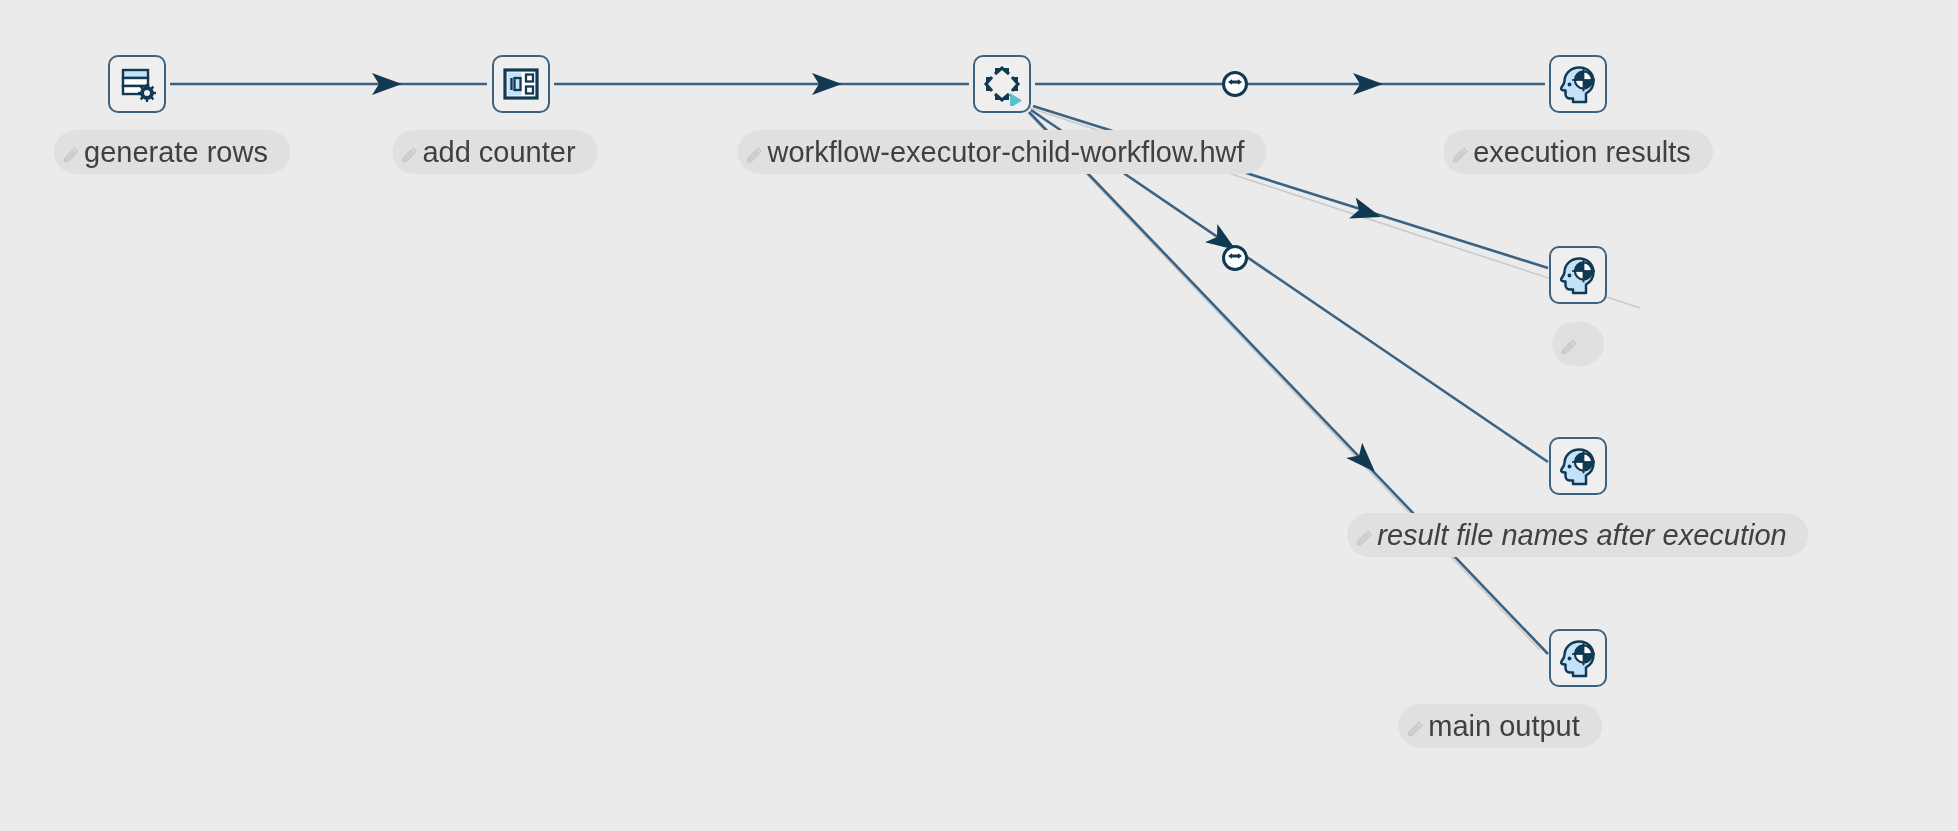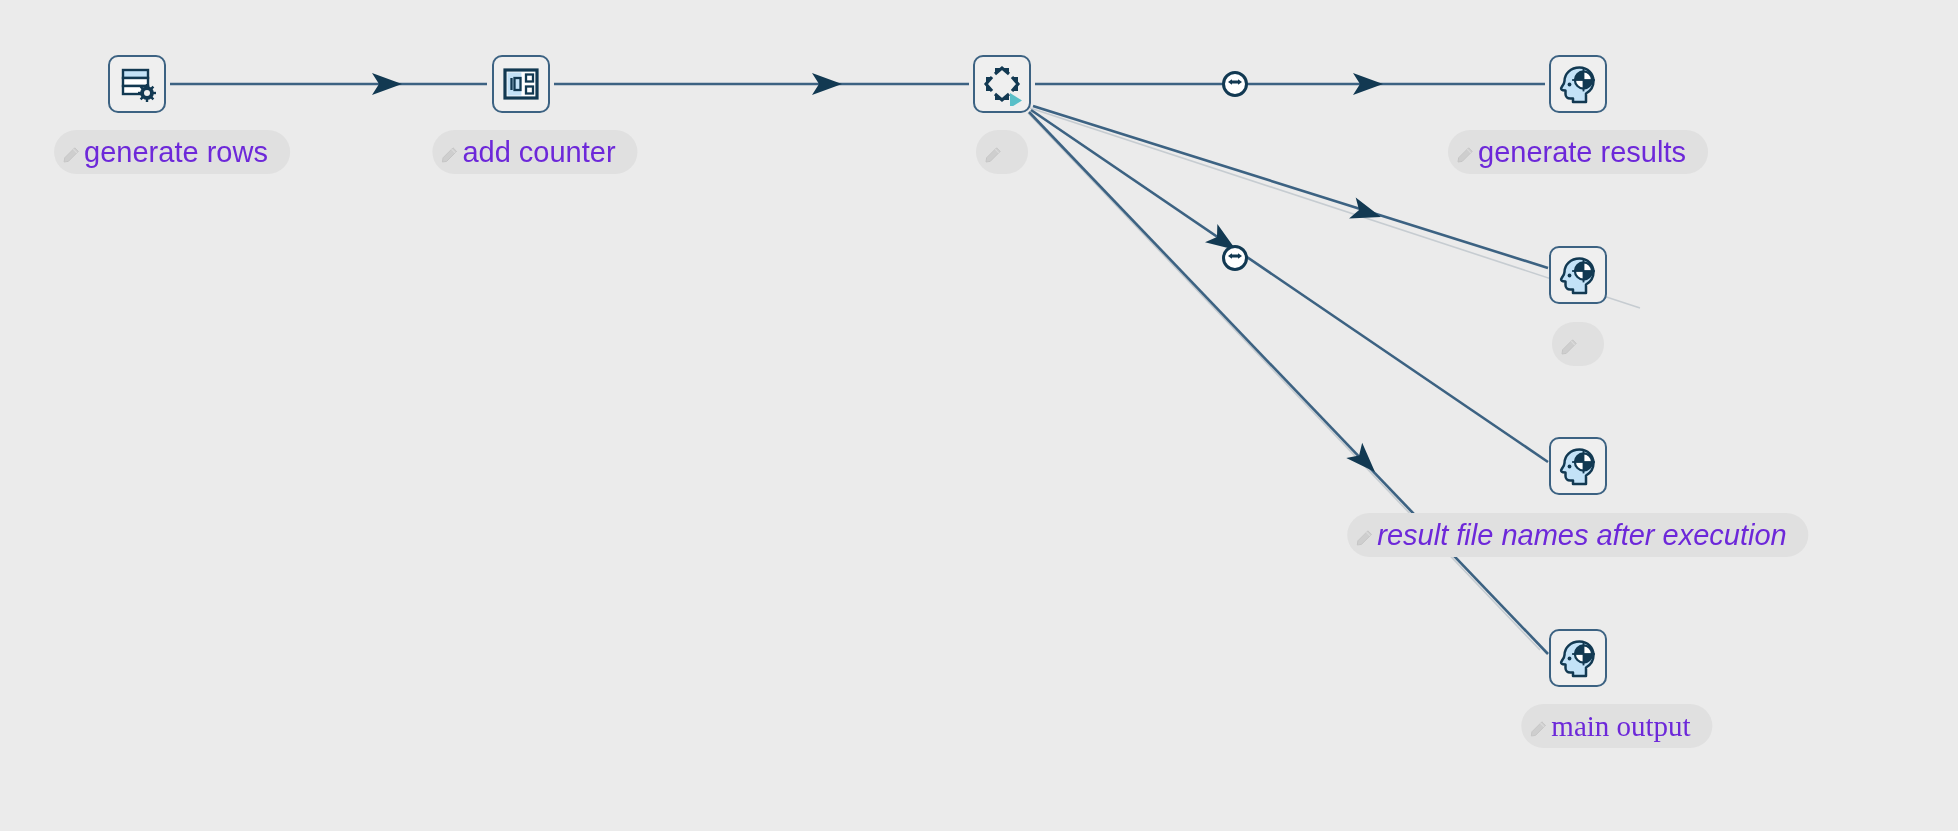--- a/index.html
+++ b/index.html
@@ -40,21 +40,21 @@
   }
   .node svg { display: block; }
   .label-pill {
     position: absolute;
     height: 44px;
     line-height: 44px;
     background: #e0e0e0;
     border-radius: 22px;
     padding: 0 22px 0 30px;
     font-size: 29px;
-    color: #6d28d9;
+    color: #404040;
     white-space: nowrap;
     box-sizing: border-box;
     transform: translateX(-50%);
   }
   .label-pill .pencil {
     position: absolute;
     left: 7px;
     top: 3px;
     width: 20px;
     height: 20px;
@@ -238,39 +238,39 @@
       <line x1="15.1" y1="17" x2="37.9" y2="17" stroke="#123952" stroke-width="1.8"></line>
     </svg>
         </span>
       </div>
     </div>
   <div id="labels">
       <div class="label-pill" style="left: 172px; top: 130px;"><span class="pencil"><svg width="20" height="20" viewBox="0 0 20 20">
       <path d="M3 17 L3.6 12.8 L13.6 2.8 L17.2 6.4 L7.2 16.4 Z" fill="#c9c9c9" stroke="#bdbdbd" stroke-width="1"></path>
       <path d="M12.2 4.2 L15.8 7.8" stroke="#dadada" stroke-width="1.2"></path>
     </svg></span><span>generate rows</span></div>
-      <div class="label-pill" style="left: 535px; top: 130px;"><span class="pencil"><svg width="20" height="20" viewBox="0 0 20 20">
+      <div class="label-pill" style="left: 495px; top: 130px;"><span class="pencil"><svg width="20" height="20" viewBox="0 0 20 20">
       <path d="M3 17 L3.6 12.8 L13.6 2.8 L17.2 6.4 L7.2 16.4 Z" fill="#c9c9c9" stroke="#bdbdbd" stroke-width="1"></path>
       <path d="M12.2 4.2 L15.8 7.8" stroke="#dadada" stroke-width="1.2"></path>
     </svg></span><span>add counter</span></div>
       <div class="label-pill" style="left: 1002px; top: 130px;"><span class="pencil"><svg width="20" height="20" viewBox="0 0 20 20">
       <path d="M3 17 L3.6 12.8 L13.6 2.8 L17.2 6.4 L7.2 16.4 Z" fill="#c9c9c9" stroke="#bdbdbd" stroke-width="1"></path>
       <path d="M12.2 4.2 L15.8 7.8" stroke="#dadada" stroke-width="1.2"></path>
-    </svg></span></div>
+    </svg></span><span>workflow-executor-child-workflow.hwf</span></div>
       <div class="label-pill" style="left: 1578px; top: 130px;"><span class="pencil"><svg width="20" height="20" viewBox="0 0 20 20">
       <path d="M3 17 L3.6 12.8 L13.6 2.8 L17.2 6.4 L7.2 16.4 Z" fill="#c9c9c9" stroke="#bdbdbd" stroke-width="1"></path>
       <path d="M12.2 4.2 L15.8 7.8" stroke="#dadada" stroke-width="1.2"></path>
-    </svg></span><span>generate results</span></div>
+    </svg></span><span>execution results</span></div>
       <div class="label-pill" style="left: 1578px; top: 322px;"><span class="pencil"><svg width="20" height="20" viewBox="0 0 20 20">
       <path d="M3 17 L3.6 12.8 L13.6 2.8 L17.2 6.4 L7.2 16.4 Z" fill="#c9c9c9" stroke="#bdbdbd" stroke-width="1"></path>
       <path d="M12.2 4.2 L15.8 7.8" stroke="#dadada" stroke-width="1.2"></path>
     </svg></span></div>
       <div class="label-pill" style="left: 1578px; top: 513px; font-style: italic;"><span class="pencil"><svg width="20" height="20" viewBox="0 0 20 20">
       <path d="M3 17 L3.6 12.8 L13.6 2.8 L17.2 6.4 L7.2 16.4 Z" fill="#c9c9c9" stroke="#bdbdbd" stroke-width="1"></path>
       <path d="M12.2 4.2 L15.8 7.8" stroke="#dadada" stroke-width="1.2"></path>
     </svg></span><span>result file names after execution</span></div>
-      <div class="label-pill" style="left: 1617px; top: 704px; font-family: Liberation Serif, serif;"><span class="pencil"><svg width="20" height="20" viewBox="0 0 20 20">
+      <div class="label-pill" style="left: 1500px; top: 704px;"><span class="pencil"><svg width="20" height="20" viewBox="0 0 20 20">
       <path d="M3 17 L3.6 12.8 L13.6 2.8 L17.2 6.4 L7.2 16.4 Z" fill="#c9c9c9" stroke="#bdbdbd" stroke-width="1"></path>
       <path d="M12.2 4.2 L15.8 7.8" stroke="#dadada" stroke-width="1.2"></path>
     </svg></span><span>main output</span></div>
     </div>
 
 </div>
 
 </body></html>

